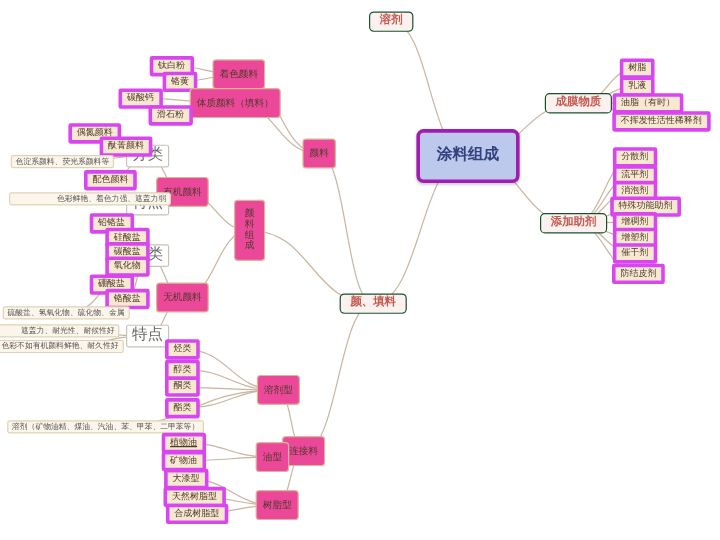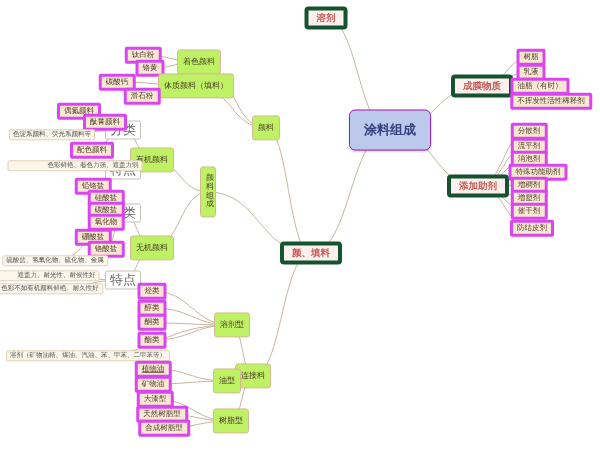--- a/index.html
+++ b/index.html
@@ -11,32 +11,32 @@
   #canvas{position:relative;width:600px;height:450px;background:#ffffff;}
   #edges{position:absolute;left:0;top:0;width:600px;height:450px;}
   #edges path{fill:none;stroke:#bfa78e;stroke-width:1;opacity:.85;}
   .node{
     position:absolute;transform:translate(-50%,-50%);
     white-space:nowrap;box-sizing:border-box;text-align:center;
     line-height:1.15;cursor:default;z-index:2;
   }
   .n-root{
     padding:12px 14px;border-radius:6px;
-    background:#bcc8ec;border:1px solid #a21caf;
+    background:#bcc8ec;border:3px solid #a21caf;
     color:#33427e;font-size:13px;font-weight:bold;
     box-shadow:0 1px 2px rgba(60,70,120,.25);
   }
   .n-branch{
     padding:2px 8px;border-radius:4px;
-    background:#fdf1f0;border:4px solid #14532d;
+    background:#fdf1f0;border:1px solid #14532d;
     color:#c25b52;font-size:9.5px;font-weight:bold;
   }
   .n-mid{
     padding:7px 5px;border-radius:3px;
-    background:#bef264;border:1px solid #d8b894;
+    background:#ec4899;border:1px solid #d8b894;
     color:#4a3a28;font-size:8px;
   }
   .n-leaf{
     padding:1px 4px;border-radius:2px;
     background:#f8e8d2;border:3px solid #d946ef;
     color:#4a3a28;font-size:7.5px;
   }
   .n-tag{
     padding:1px 4px;border-radius:2px;
     background:#ffffff;border:1px solid #c8c2b8;
@@ -131,21 +131,21 @@
       <div class="node n-leaf" style="left: 529px; top: 198px;">增塑剂</div>
       <div class="node n-leaf" style="left: 529px; top: 211px;">催干剂</div>
       <div class="node n-leaf" style="left: 532px; top: 228px;">防结皮剂</div>
       <div class="node n-mid" style="left: 266px; top: 128px;">颜料</div>
       <div class="node n-mid" style="left: 199px; top: 62px;">着色颜料</div>
       <div class="node n-leaf" style="left: 143px; top: 55px;">钛白粉</div>
       <div class="node n-leaf" style="left: 150px; top: 68px;">铬黄</div>
       <div class="node n-mid" style="left: 196px; top: 86px;">体质颜料（填料）</div>
       <div class="node n-leaf" style="left: 117px; top: 82px;">碳酸钙</div>
       <div class="node n-leaf" style="left: 142px; top: 96px;">滑石粉</div>
-      <div class="node n-mid wrap" style="left: 208px; top: 192px; width: 16px;">颜料组成</div>
+      <div class="node n-mid wrap" style="left: 208px; top: 192px; width: 26px;">颜料组成</div>
       <div class="node n-mid" style="left: 152px; top: 160px;">有机颜料</div>
       <div class="node n-mid" style="left: 152px; top: 248px;">无机颜料</div>
       <div class="node n-tag" style="left: 123px; top: 130px;">分类</div>
       <div class="node n-leaf" style="left: 79px; top: 111px;">偶氮颜料</div>
       <div class="node n-leaf" style="left: 105px; top: 122px;">酞菁颜料</div>
       <div class="node n-long" style="left: 52px; top: 135px;">色淀系颜料、荧光系颜料等</div>
       <div class="node n-leaf" style="left: 92px; top: 150px; font-family: Liberation Serif, serif;">配色颜料</div>
       <div class="node n-tag" style="left: 123px; top: 170px;">特点</div>
       <div class="node n-long" style="left: 75px; top: 166px; padding-left: 39px;">色彩鲜艳、着色力强、遮盖力弱</div>
       <div class="node n-tag" style="left: 123px; top: 213px;">分类</div>

